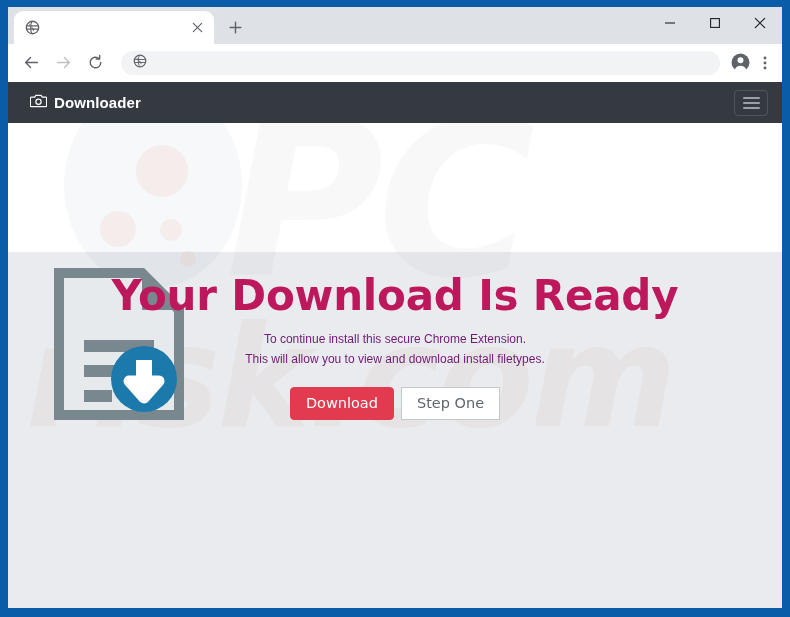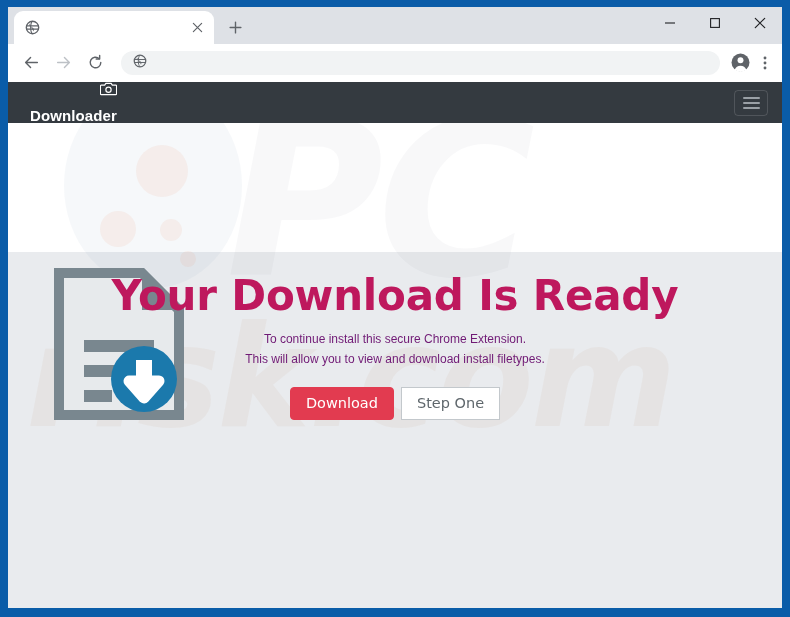--- a/index.html
+++ b/index.html
@@ -138,23 +138,22 @@
     z-index: 5;
     height: 41px;
     background: #343a40;
     display: flex;
     align-items: center;
     justify-content: space-between;
     padding: 0 14px 0 22px;
   }
   #brand {
     display: flex;
-    align-items: flex-end;
+    align-items: center;
     gap: 7px;
-    flex-direction: column;
   }
   #brand .brand-text {
     color: #ffffff;
     font-size: 15px;
     font-weight: bold;
     letter-spacing: .1px;
   }
   #hamburger {
     width: 34px; height: 26px;
     border: 1px solid rgba(255,255,255,.14);

